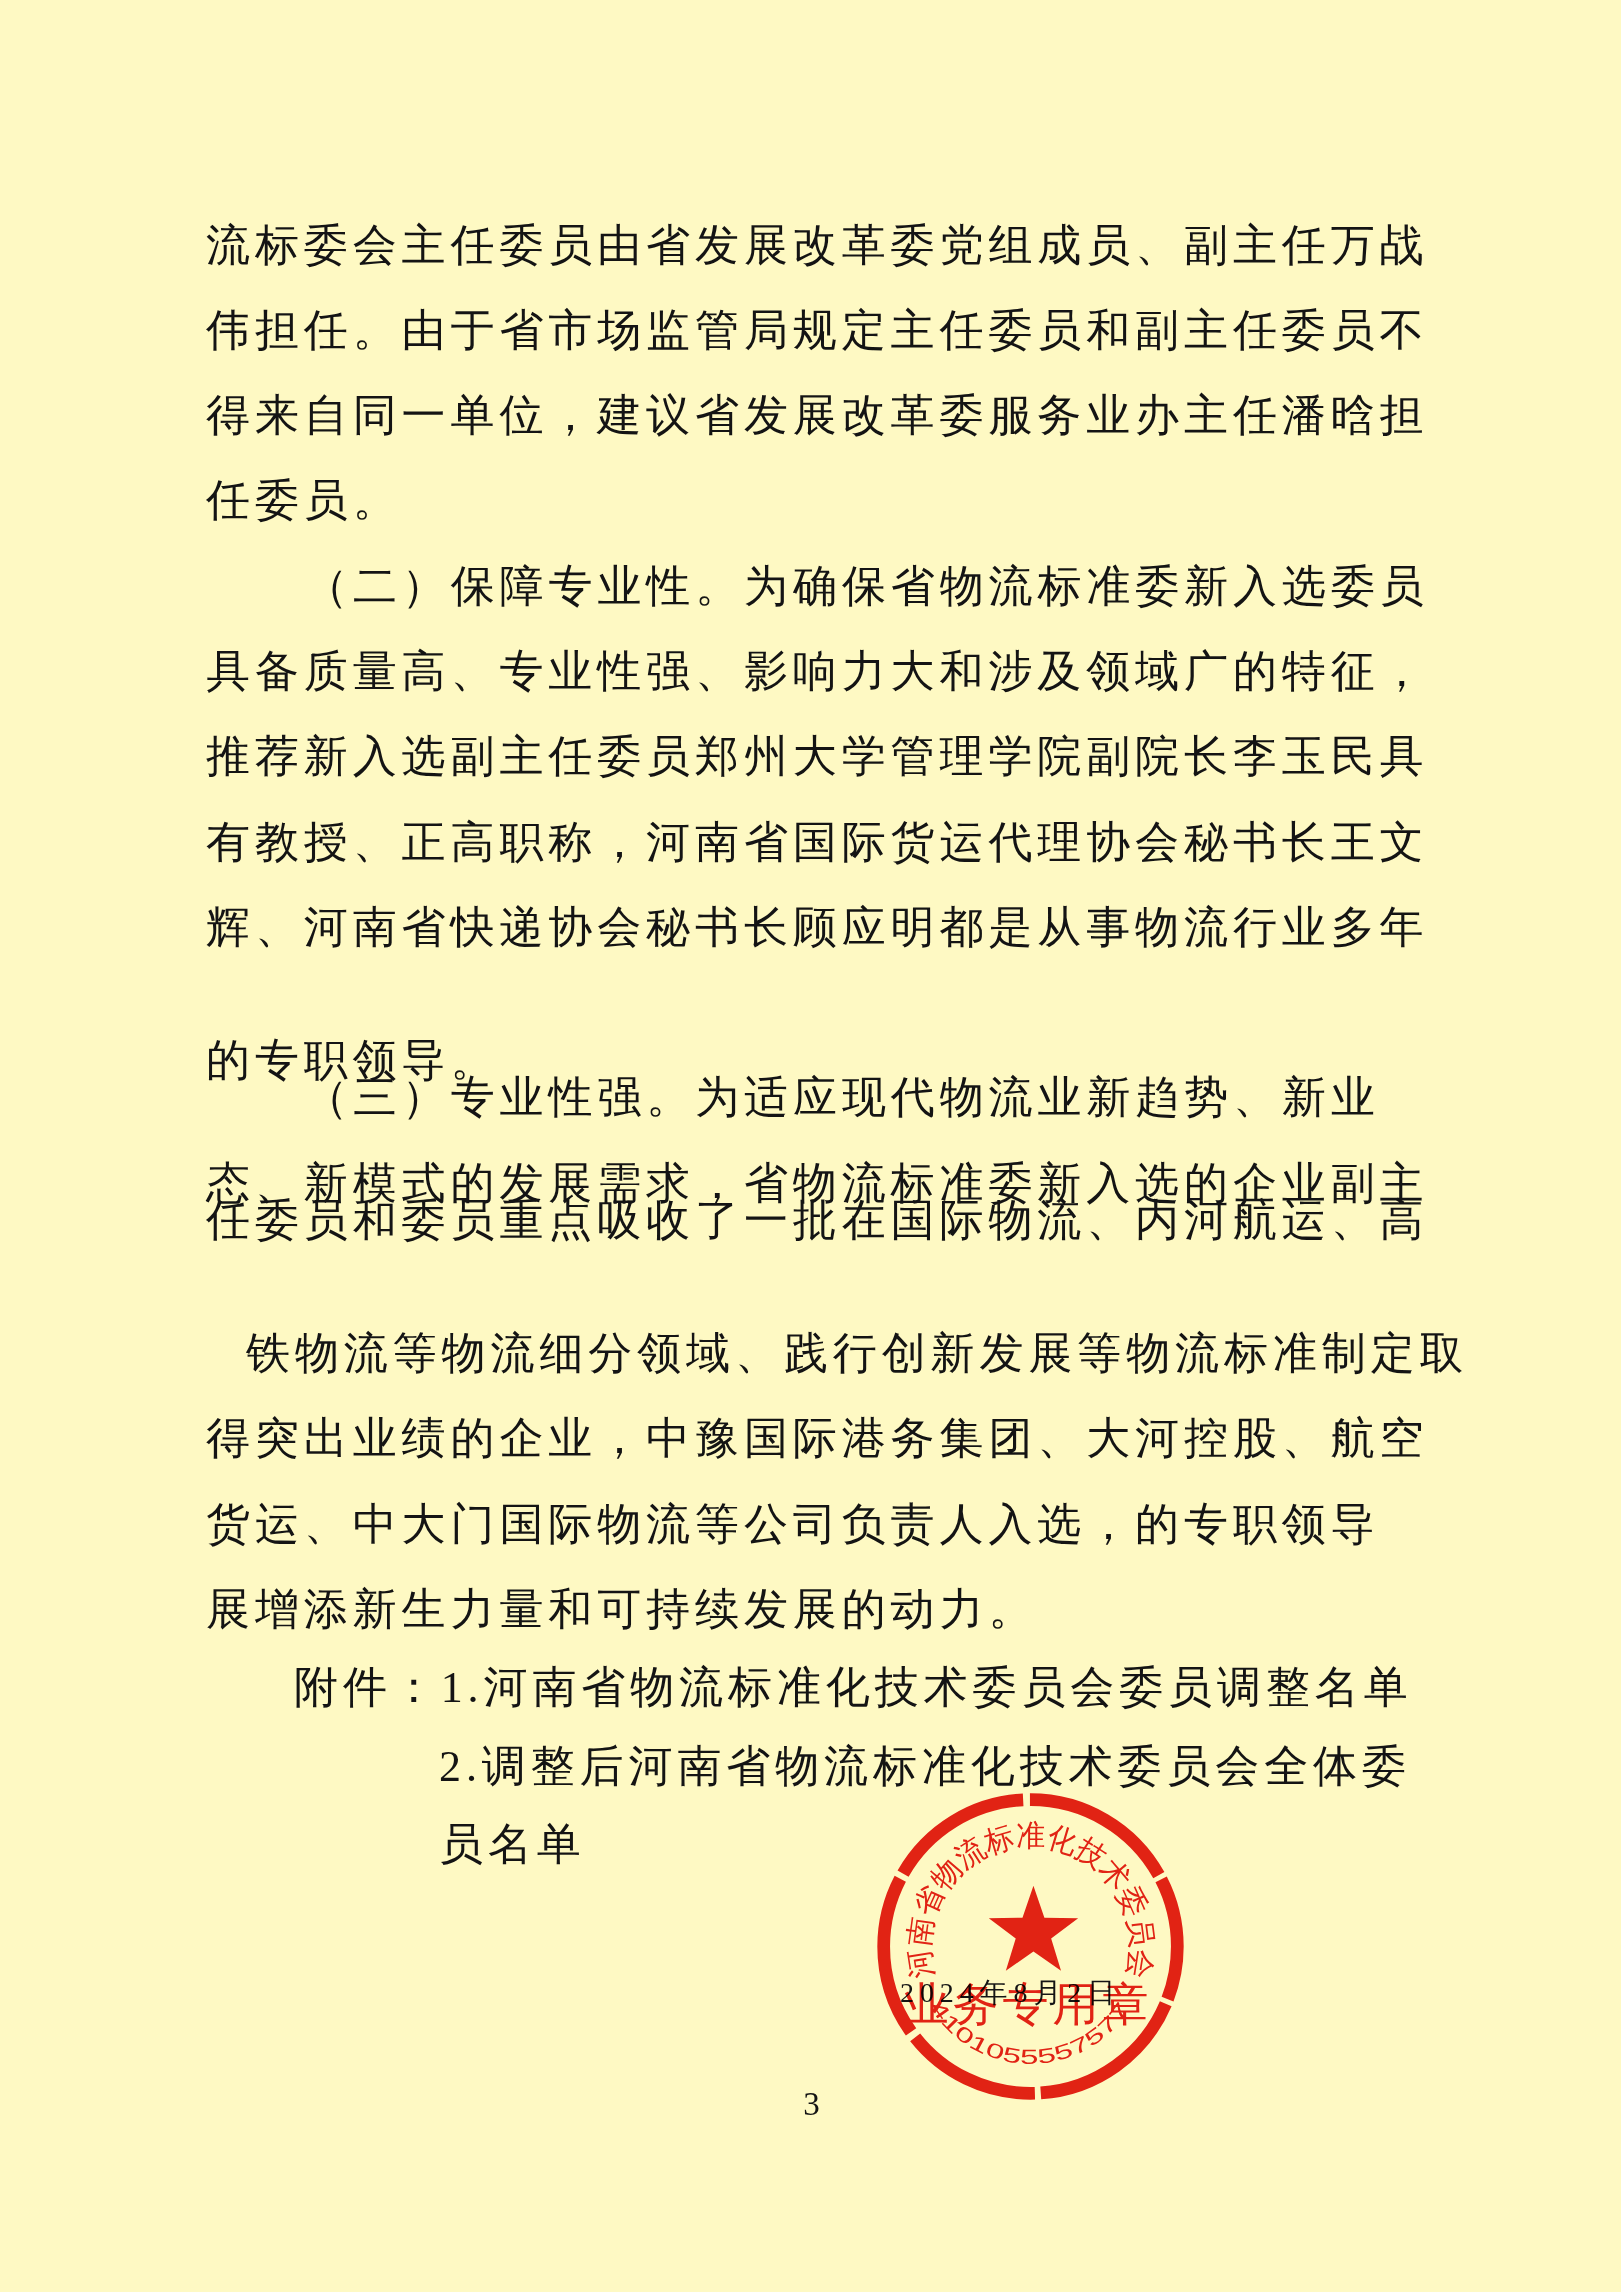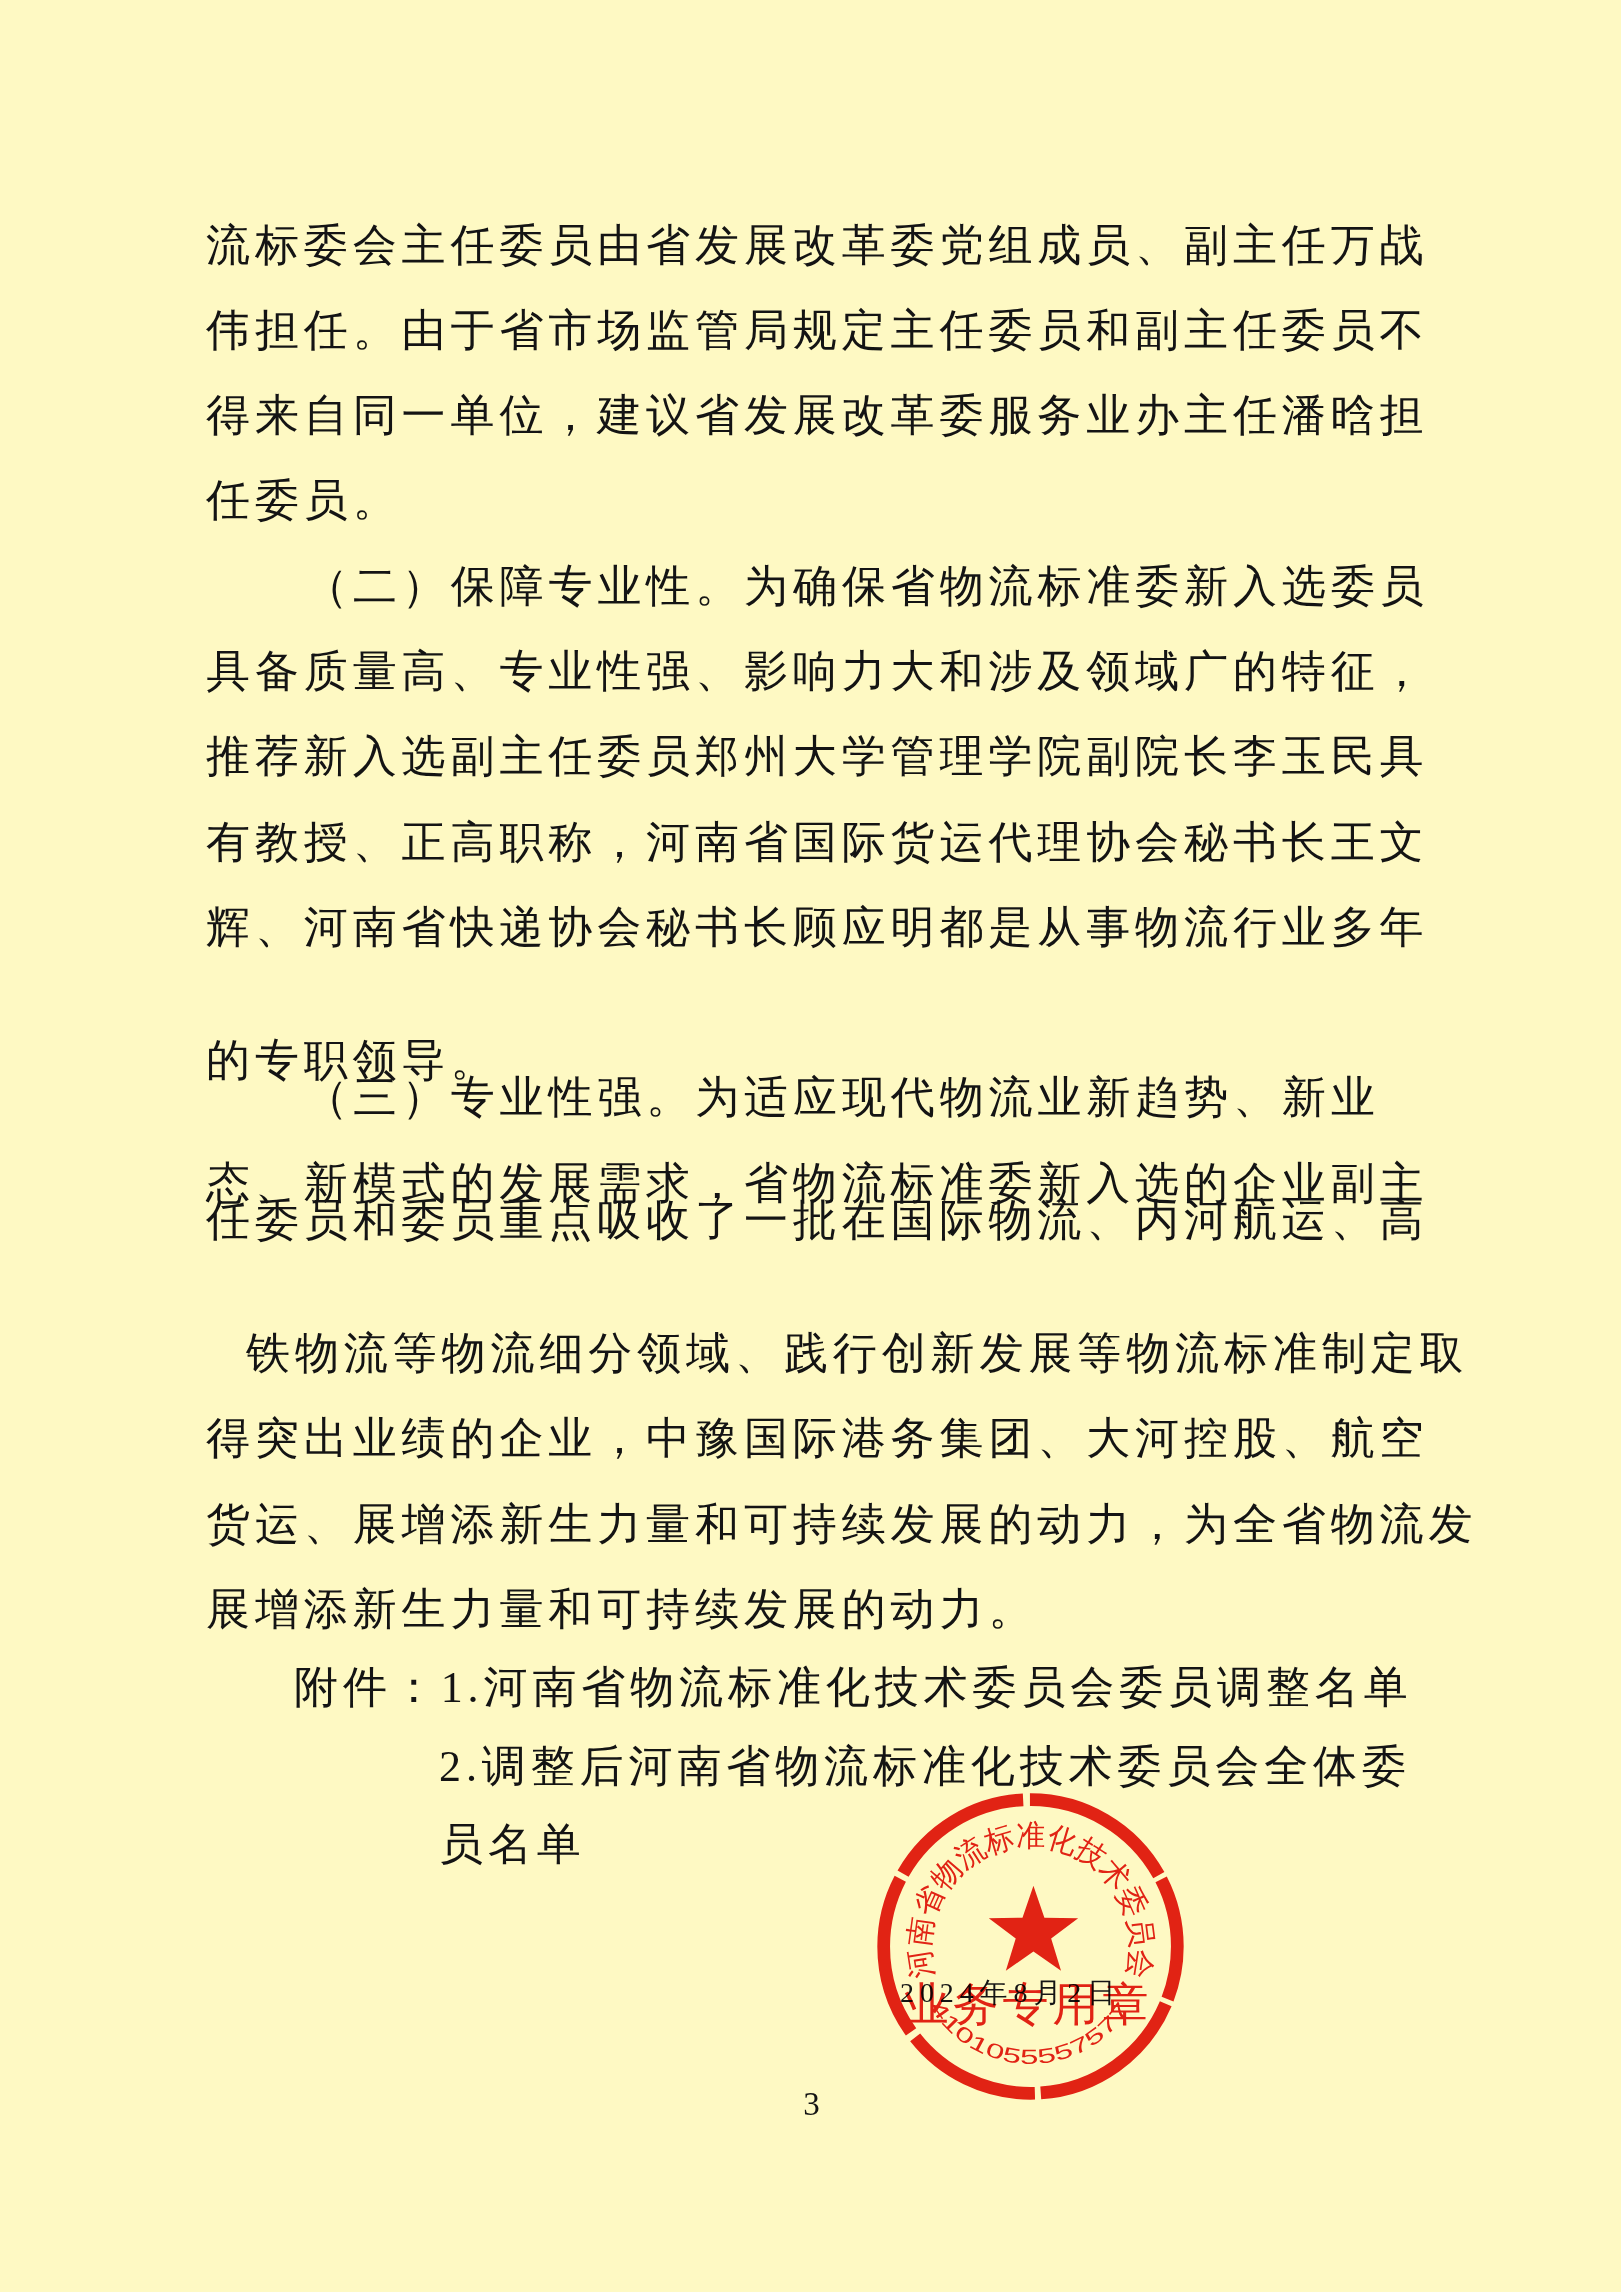--- a/index.html
+++ b/index.html
@@ -65,21 +65,21 @@
       <div class="bline" style="left: 206px; top: 644px;">具备质量高、专业性强、影响力大和涉及领域广的特征，</div>
       <div class="bline" style="left: 206px; top: 729px;">推荐新入选副主任委员郑州大学管理学院副院长李玉民具</div>
       <div class="bline" style="left: 206px; top: 815px;">有教授、正高职称，河南省国际货运代理协会秘书长王文</div>
       <div class="bline" style="left: 206px; top: 900px;">辉、河南省快递协会秘书长顾应明都是从事物流行业多年</div>
       <div class="bline" style="left: 206px; top: 985px; margin-top: 48px;">的专职领导。</div>
       <div class="bline" style="left: 304px; top: 1070px;">（三）专业性强。为适应现代物流业新趋势、新业</div>
       <div class="bline" style="left: 206px; top: 1156px;">态、新模式的发展需求，省物流标准委新入选的企业副主</div>
       <div class="bline" style="left: 206px; top: 1193px;">任委员和委员重点吸收了一批在国际物流、内河航运、高</div>
       <div class="bline" style="left: 206px; top: 1326px; margin-left: 40px;">铁物流等物流细分领域、践行创新发展等物流标准制定取</div>
       <div class="bline" style="left: 206px; top: 1411px;">得突出业绩的企业，中豫国际港务集团、大河控股、航空</div>
-      <div class="bline" style="left: 206px; top: 1497px;">货运、展增添新生力量和可持续发展的动力，为全省物流发</div>
+      <div class="bline" style="left: 206px; top: 1497px;">货运、中大门国际物流等公司负责人入选，的专职领导</div>
       <div class="bline" style="left: 206px; top: 1582px;">展增添新生力量和可持续发展的动力。</div>
     </div>
 
   <div>
       <div class="bline" style="left: 294px; top: 1660px;">附件：1.河南省物流标准化技术委员会委员调整名单</div>
       <div class="bline" style="left: 439px; top: 1739px;">2.调整后河南省物流标准化技术委员会全体委</div>
       <div class="bline" style="left: 439px; top: 1817px;">员名单</div>
     </div>
 
   <div class="date-line">2024年8月2日</div>

